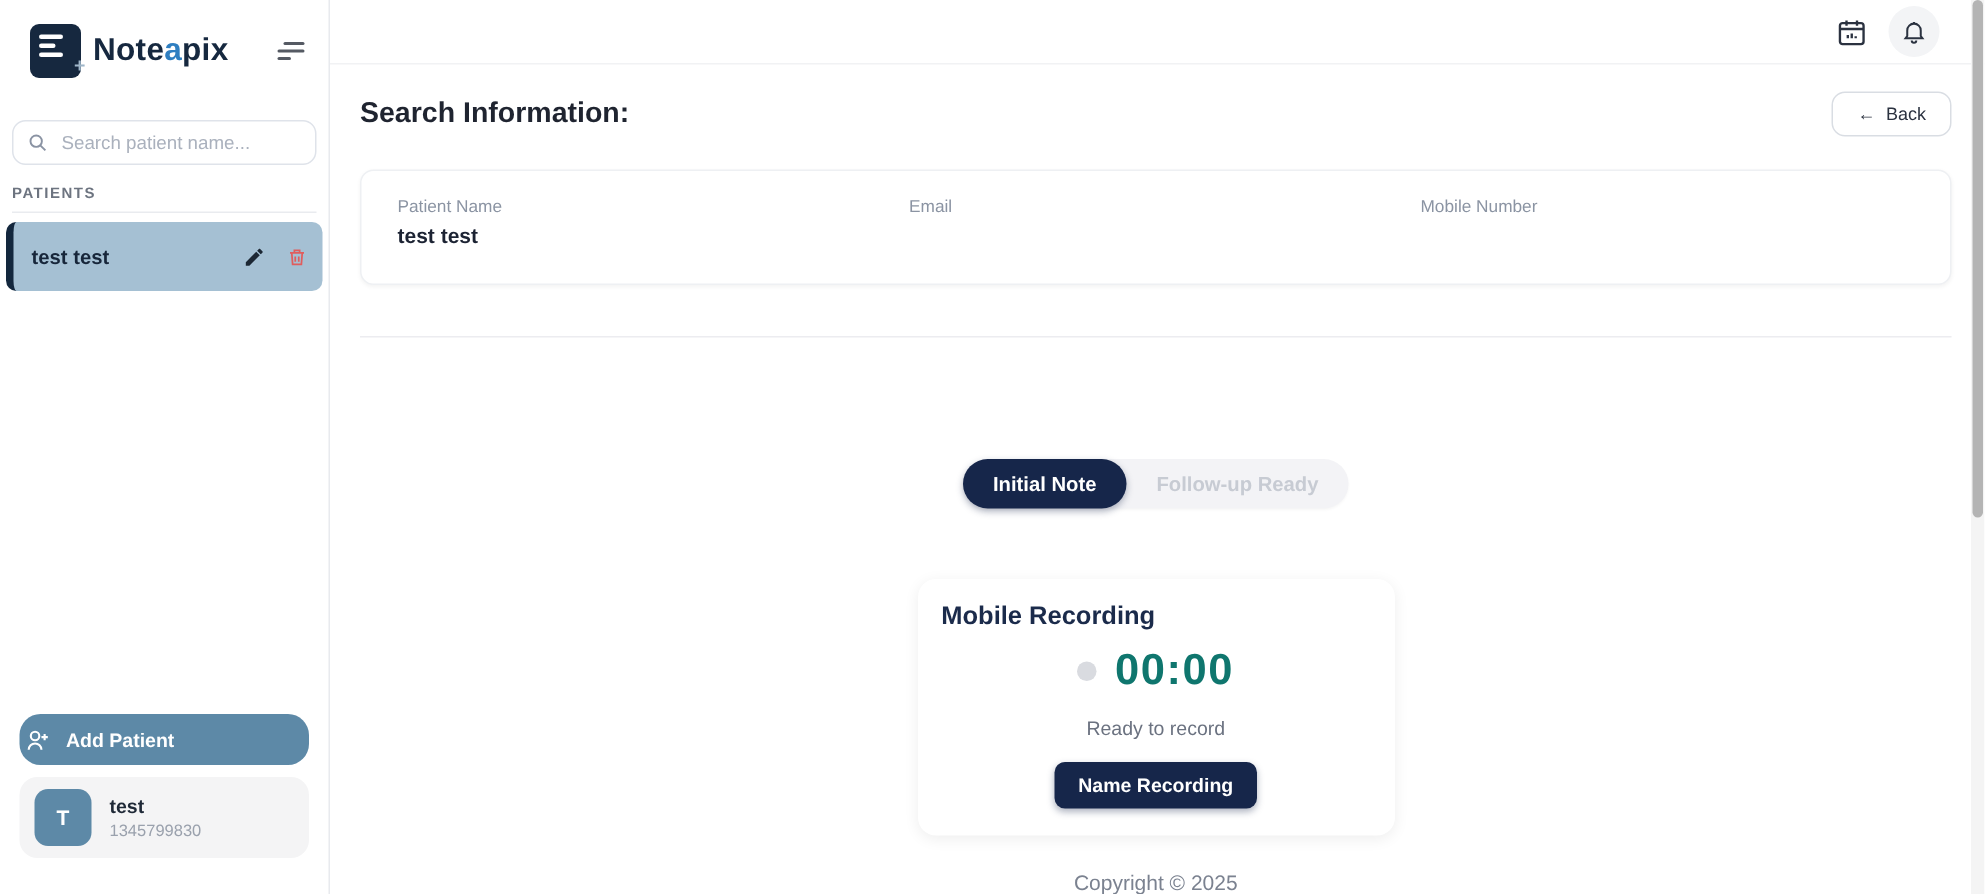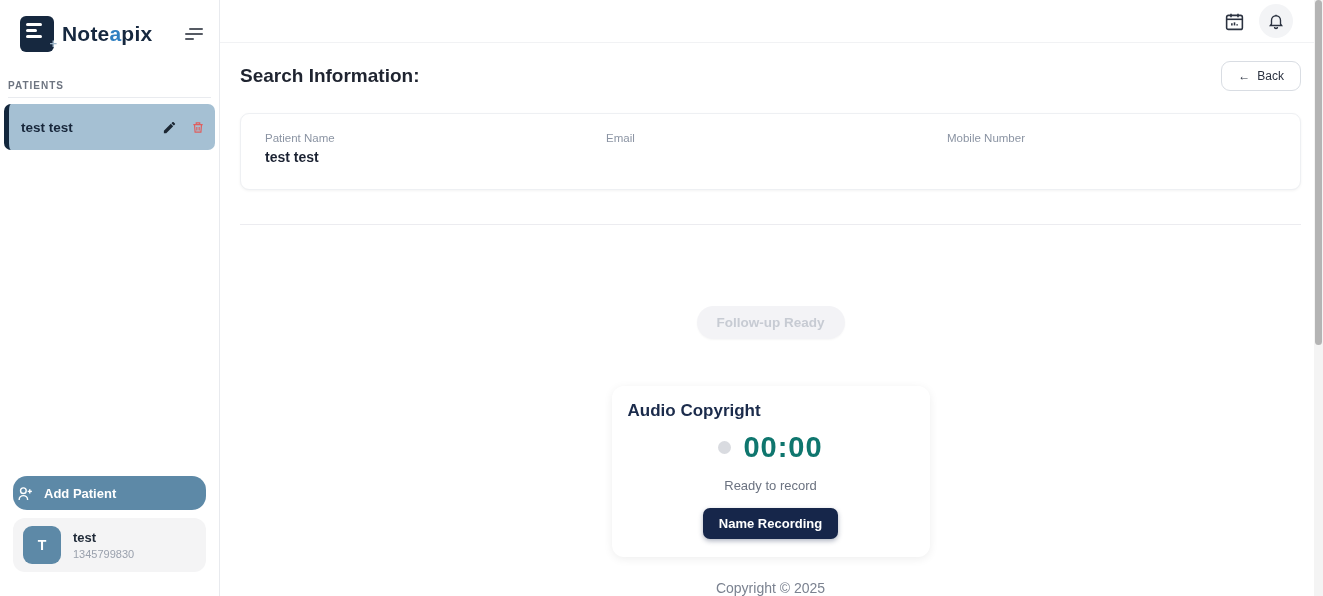--- a/index.html
+++ b/index.html
@@ -119,20 +119,27 @@
         <span class="plus">+</span>
       </div>
       <div class="logo-text"><span>Note</span><span class="accent">a</span><span>pix</span></div>
       <div class="menu-toggle">
         <span class="b1"></span>
           <span class="b2"></span>
           <span class="b3"></span>
       </div>
     </div>
 
+    <div class="search-wrap">
+      <svg width="14" height="14" viewBox="0 0 24 24" fill="none" stroke="#8a93a3" stroke-width="2.2">
+        <circle cx="10.5" cy="10.5" r="6.5"></circle>
+          <line x1="15.5" y1="15.5" x2="21" y2="21"></line>
+      </svg>
+      <input class="search-input" type="text" placeholder="Search patient name..." style="">
+    </div>
 
     <div class="patients-label">PATIENTS</div>
     <div class="patients-divider"></div>
 
     <div class="patient-item">
       <span class="patient-name">test test</span>
       <span class="patient-actions">
         <span class="icon-btn">
           <svg width="15" height="15" viewBox="0 0 24 24" fill="#1c2733">
             <path d="M3 17.2V21h3.8L17.9 9.9l-3.8-3.8L3 17.2zM20.7 7.1c.4-.4.4-1 0-1.4l-2.4-2.4c-.4-.4-1-.4-1.4 0l-1.8 1.8 3.8 3.8 1.8-1.8z"></path>
@@ -210,27 +217,28 @@
         <div class="info-field">
           <div class="field-label">Mobile Number</div>
           <div class="field-value"></div>
         </div>
       </div>
 
       <div class="section-divider"></div>
 
       <div class="tabs-row">
         <div class="tabs">
+          <div class="tab active">Initial Note</div>
           <div class="tab inactive">Follow-up Ready</div>
         </div>
       </div>
 
       <div class="audio-row">
         <div class="audio-card">
-          <div class="audio-title">Audio Copyright</div>
+          <div class="audio-title">Mobile Recording</div>
           <div class="timer-row">
             <span class="rec-dot"></span>
             <span class="timer">00:00</span>
           </div>
           <div class="audio-status">Ready to record</div>
           <button class="start-btn">Name Recording</button>
         </div>
       </div>
 
       <div class="footer">Copyright © 2025</div>

